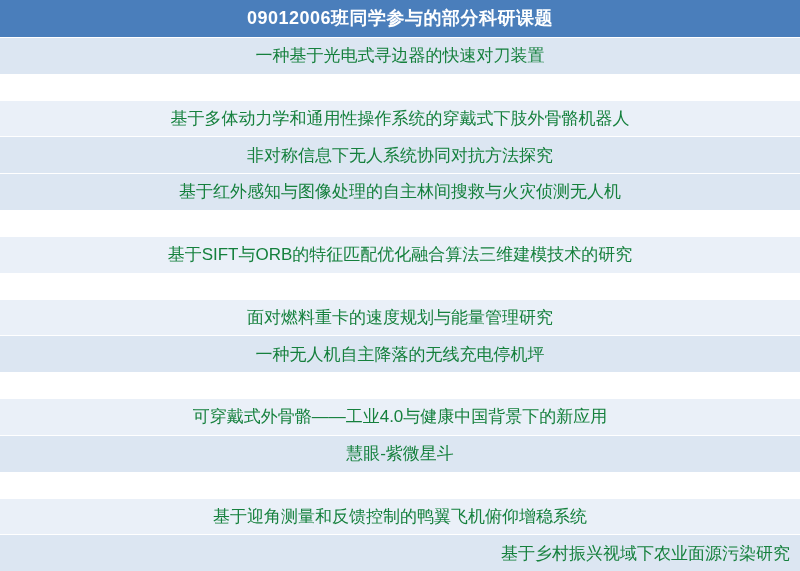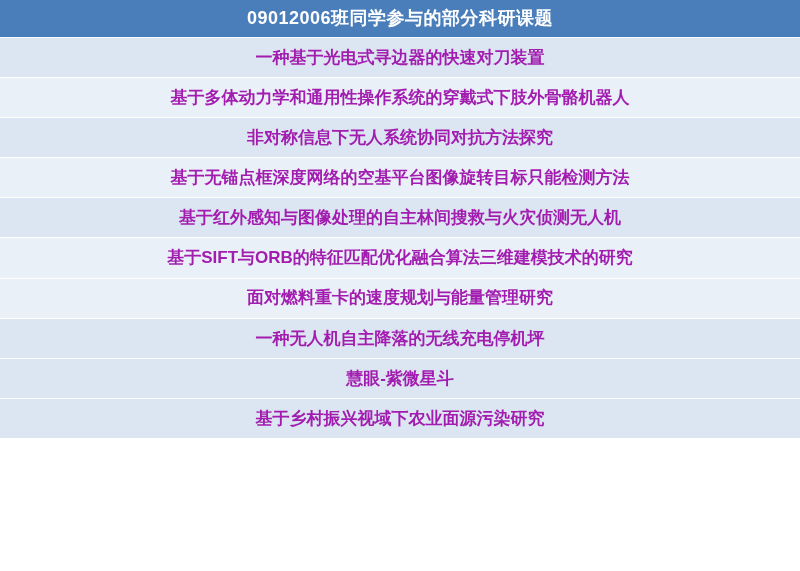--- a/index.html
+++ b/index.html
@@ -8,103 +8,107 @@
   }
   body {
     width: 800px;
     height: 571px;
     background: #ffffff;
     font-family: "Liberation Sans", sans-serif;
     overflow: hidden;
   }
   .table {
     width: 800px;
-    height: 438px;
+    height: 571px;
     display: flex;
     flex-direction: column;
     box-sizing: border-box;
   }
   .row {
     flex: 1 1 0;
     display: flex;
     align-items: center;
     justify-content: center;
     box-sizing: border-box;
     border-bottom: 1px solid #ffffff;
     position: relative;
   }
   .row:last-child {
     border-bottom: none;
+    justify-content: flex-end;
   }
   .header-row {
     background: linear-gradient(to bottom, #4a7ebb 0%, #4a7ebb 100%);
     background-color: #4a7ebb;
     flex: 0 0 38px;
   }
   .header-text {
     color: #ffffff;
     font-size: 18px;
     font-weight: bold;
     letter-spacing: 0.5px;
     text-align: center;
     line-height: 1.2;
   }
   .row-light {
     background-color: #dce6f2;
   }
   .row-lighter {
     background-color: #eaf0f8;
+    margin-top: 26px;
   }
   .cell-text {
     color: #1a1a1a;
     font-size: 17px;
     text-align: center;
     line-height: 1.25;
     padding: 0 10px;
     white-space: nowrap;
   }
   .row-light .cell-text,
   .row-lighter .cell-text {
-    color: #a21caf;
-    font-weight: bold;
+    color: #15803d;
   }
 </style>
 </head>
 <body>
 
 <div class="table">
 
   <div class="row header-row">
     <div class="header-text">09012006班同学参与的部分科研课题</div>
   </div>
 
   <div class="row row-light">
     <div class="cell-text">一种基于光电式寻边器的快速对刀装置</div>
   </div>
   <div class="row row-lighter">
     <div class="cell-text">基于多体动力学和通用性操作系统的穿戴式下肢外骨骼机器人</div>
   </div>
   <div class="row row-light">
     <div class="cell-text">非对称信息下无人系统协同对抗方法探究</div>
   </div>
-  <div class="row row-lighter">
-    <div class="cell-text">基于无锚点框深度网络的空基平台图像旋转目标只能检测方法</div>
-  </div>
   <div class="row row-light">
     <div class="cell-text">基于红外感知与图像处理的自主林间搜救与火灾侦测无人机</div>
   </div>
   <div class="row row-lighter">
     <div class="cell-text">基于SIFT与ORB的特征匹配优化融合算法三维建模技术的研究</div>
   </div>
   <div class="row row-lighter">
     <div class="cell-text">面对燃料重卡的速度规划与能量管理研究</div>
   </div>
   <div class="row row-light">
     <div class="cell-text">一种无人机自主降落的无线充电停机坪</div>
   </div>
+  <div class="row row-lighter">
+    <div class="cell-text">可穿戴式外骨骼——工业4.0与健康中国背景下的新应用</div>
+  </div>
   <div class="row row-light">
     <div class="cell-text">慧眼-紫微星斗</div>
+  </div>
+  <div class="row row-lighter">
+    <div class="cell-text">基于迎角测量和反馈控制的鸭翼飞机俯仰增稳系统</div>
   </div>
   <div class="row row-light">
     <div class="cell-text">基于乡村振兴视域下农业面源污染研究</div>
   </div>
 
 </div>
 
 </body></html>

